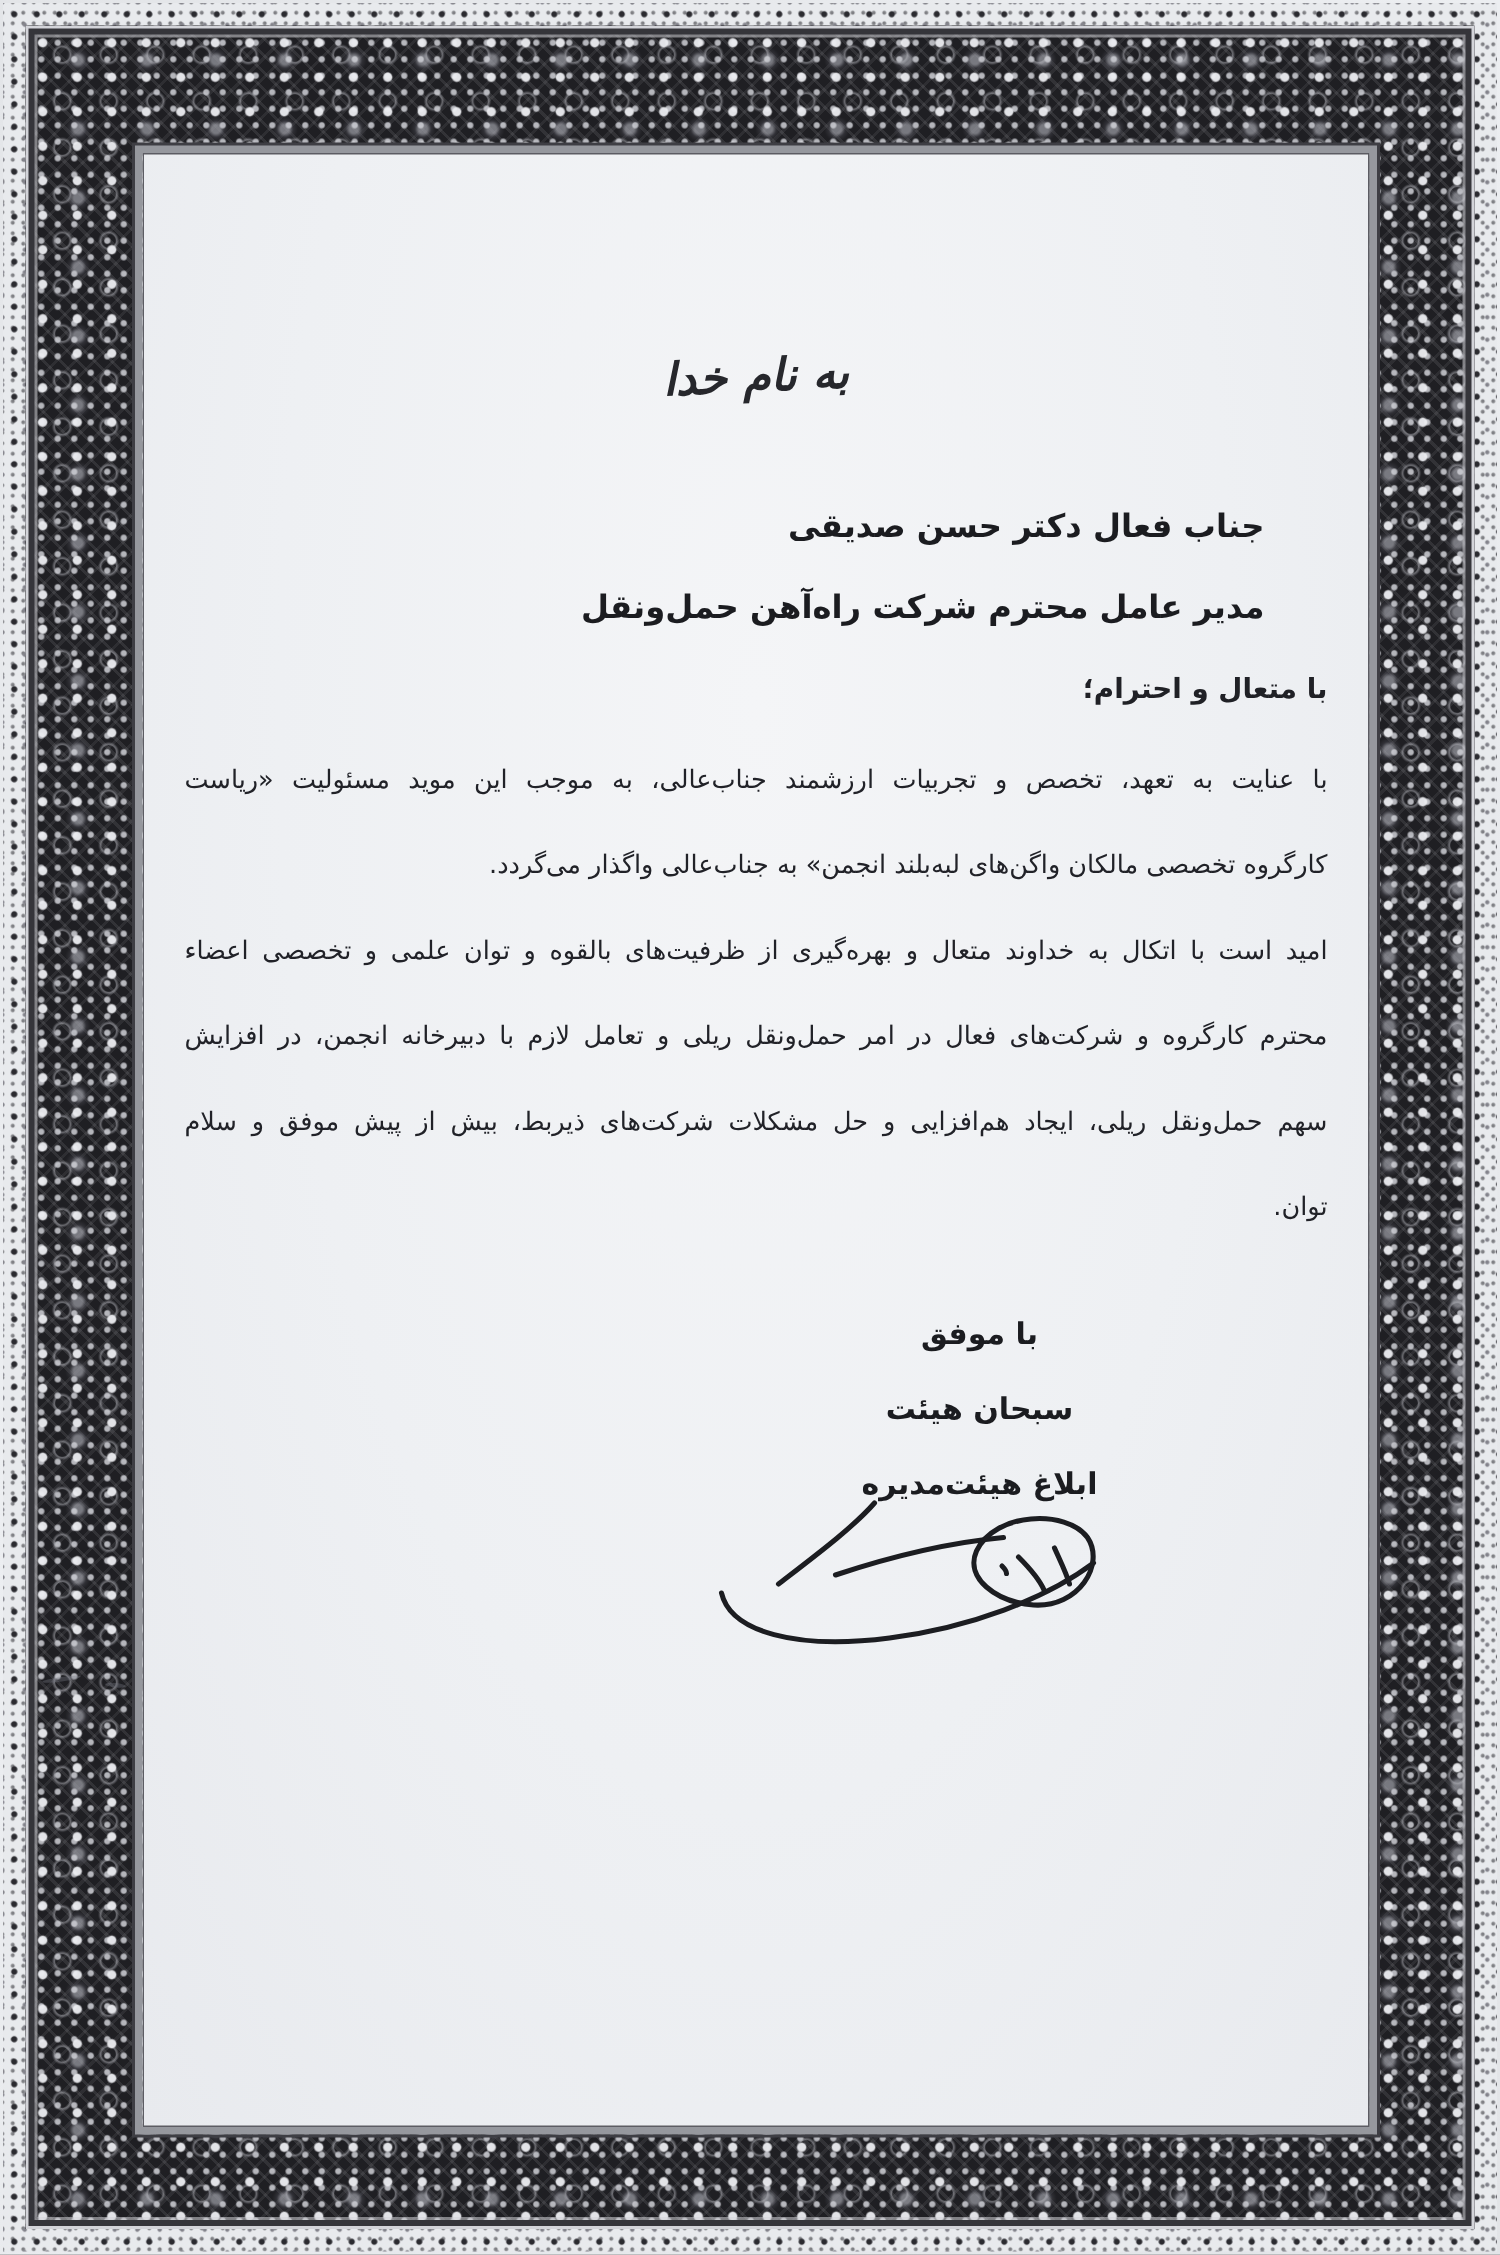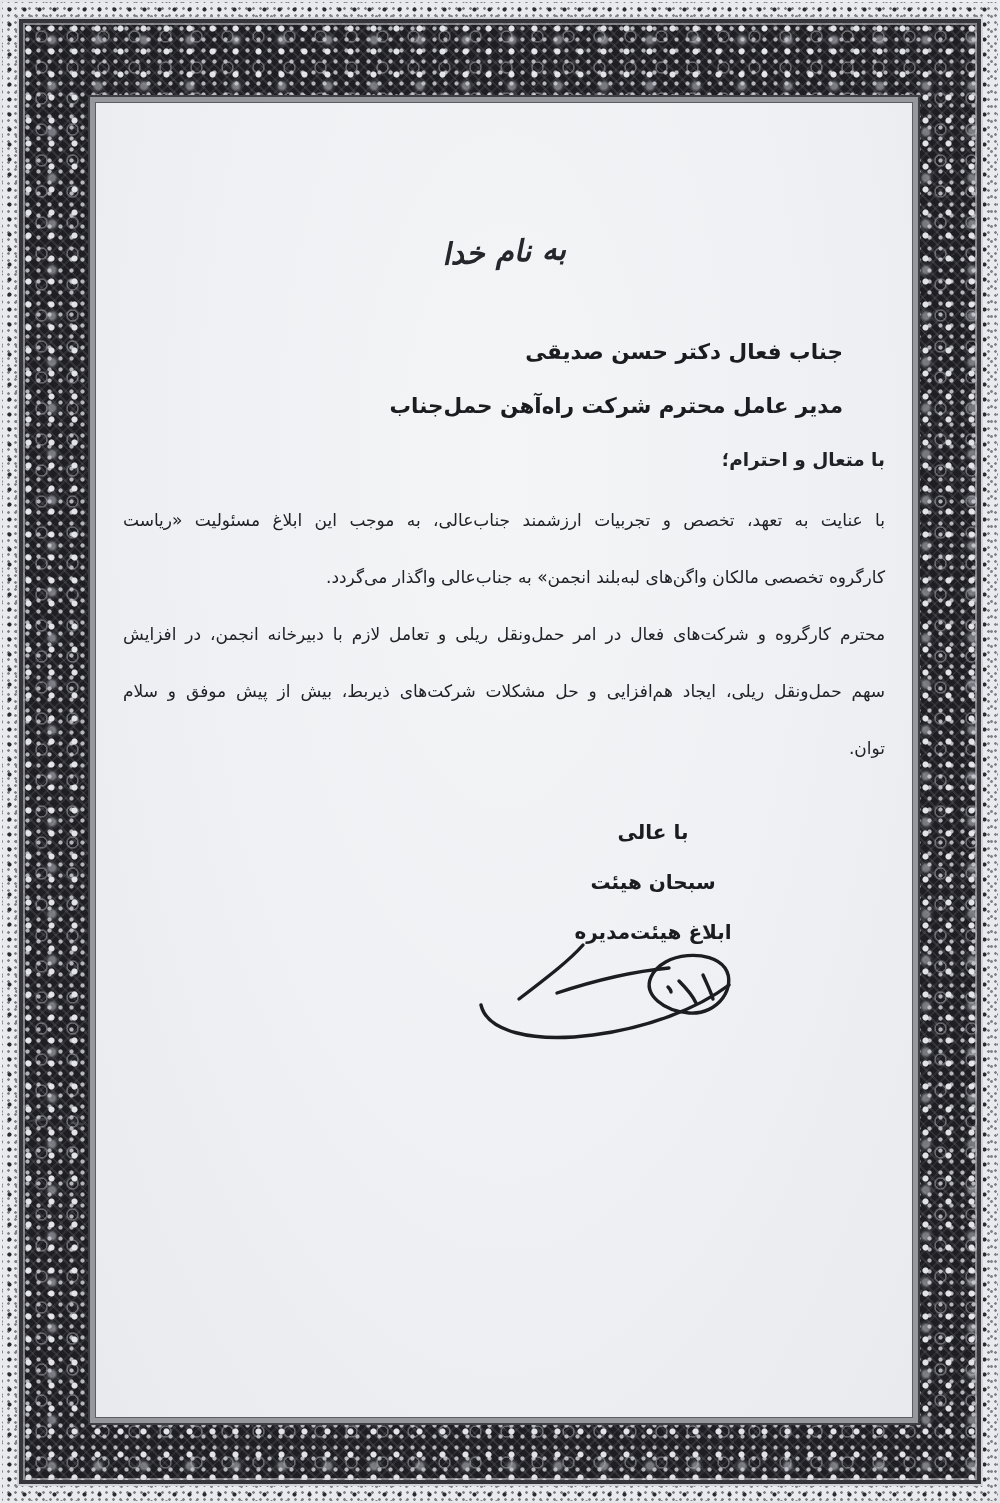--- a/index.html
+++ b/index.html
@@ -138,35 +138,36 @@
 
   <div class="trim"></div>
   <div class="band"></div>
 
   <div class="letter">
 
     <div class="bismillah">به نام خدا</div>
 
     <div class="recipient">
       <div>جناب فعال دکتر حسن صدیقی</div>
-      <div>مدیر عامل محترم شرکت راه‌آهن حمل‌جناب</div>
+      <div>مدیر عامل محترم شرکت راه‌آهن حمل‌ونقل</div>
     </div>
 
     <div class="salutation">با متعال و احترام؛</div>
 
     <div class="body-text">
-      <div class="body-line line-fill">با عنایت به تعهد، تخصص و تجربیات ارزشمند جناب‌عالی، به موجب این ابلاغ مسئولیت «ریاست</div>
+      <div class="body-line line-fill">با عنایت به تعهد، تخصص و تجربیات ارزشمند جناب‌عالی، به موجب این موید مسئولیت «ریاست</div>
       <div class="body-line line-end">کارگروه تخصصی مالکان واگن‌های لبه‌بلند انجمن» به جناب‌عالی واگذار می‌گردد.</div>
+      <div class="body-line line-fill">امید است با اتکال به خداوند متعال و بهره‌گیری از ظرفیت‌های بالقوه و توان علمی و تخصصی اعضاء</div>
       <div class="body-line line-fill">محترم کارگروه و شرکت‌های فعال در امر حمل‌ونقل ریلی و تعامل لازم با دبیرخانه انجمن، در افزایش</div>
       <div class="body-line line-fill">سهم حمل‌ونقل ریلی، ایجاد هم‌افزایی و حل مشکلات شرکت‌های ذیربط، بیش از پیش موفق و سلام</div>
       <div class="body-line line-end">توان.</div>
     </div>
 
     <div class="closing">
-      <div>با عالی</div>
+      <div>با موفق</div>
       <div class="name">سبحان هیئت</div>
       <div>ابلاغ هیئت‌مدیره</div>
 
       <div class="signature-wrap">
         <svg width="290" height="112" viewBox="0 0 290 112" fill="none" xmlns="http://www.w3.org/2000/svg">
           <g stroke="#1c1d21" stroke-width="3.4" stroke-linecap="round" fill="none">
             <path d="M118,10 C104,26 80,44 54,64"></path>
             <path d="M16,70 C22,96 66,108 128,100 C182,93 232,74 264,50"></path>
             <path d="M92,58 C134,44 172,36 204,33"></path>
             <path d="M186,42 C198,16 246,14 260,33 C272,51 254,80 224,78 C199,76 178,60 186,42 Z"></path>

